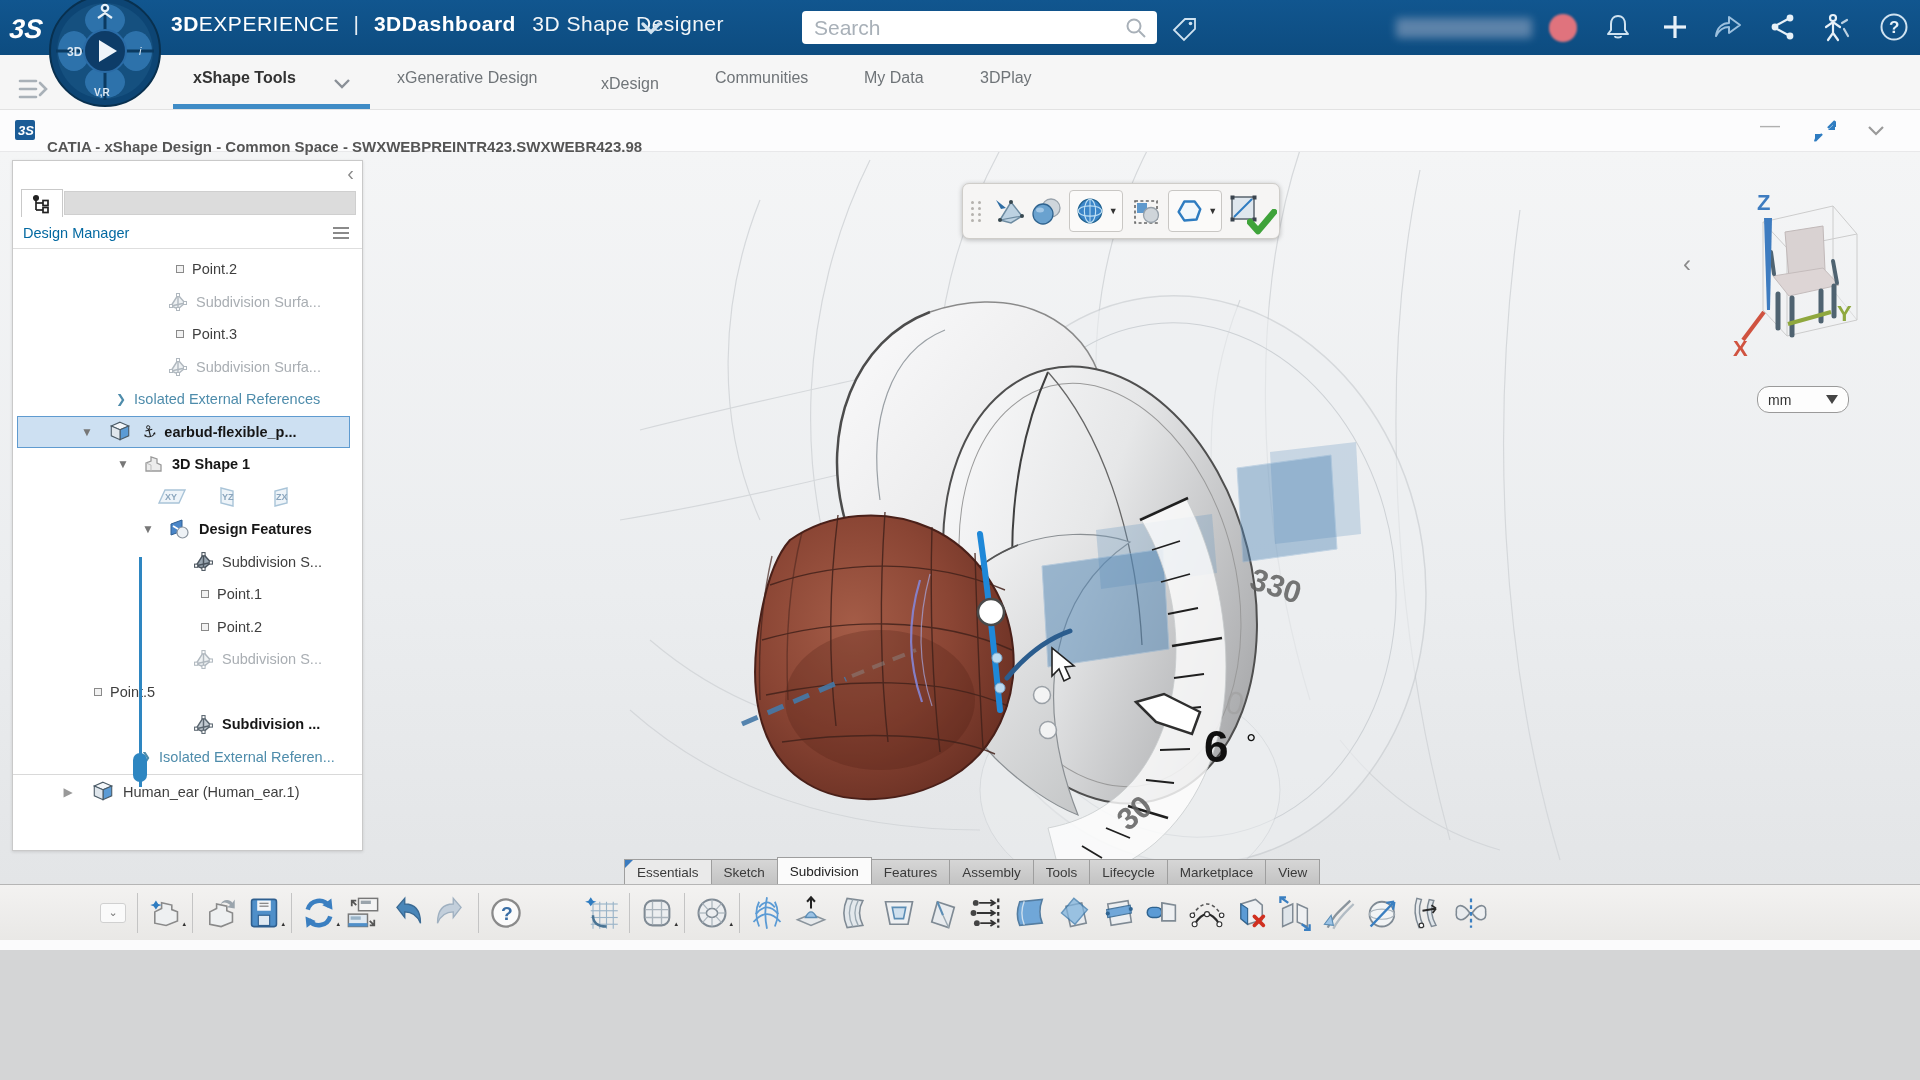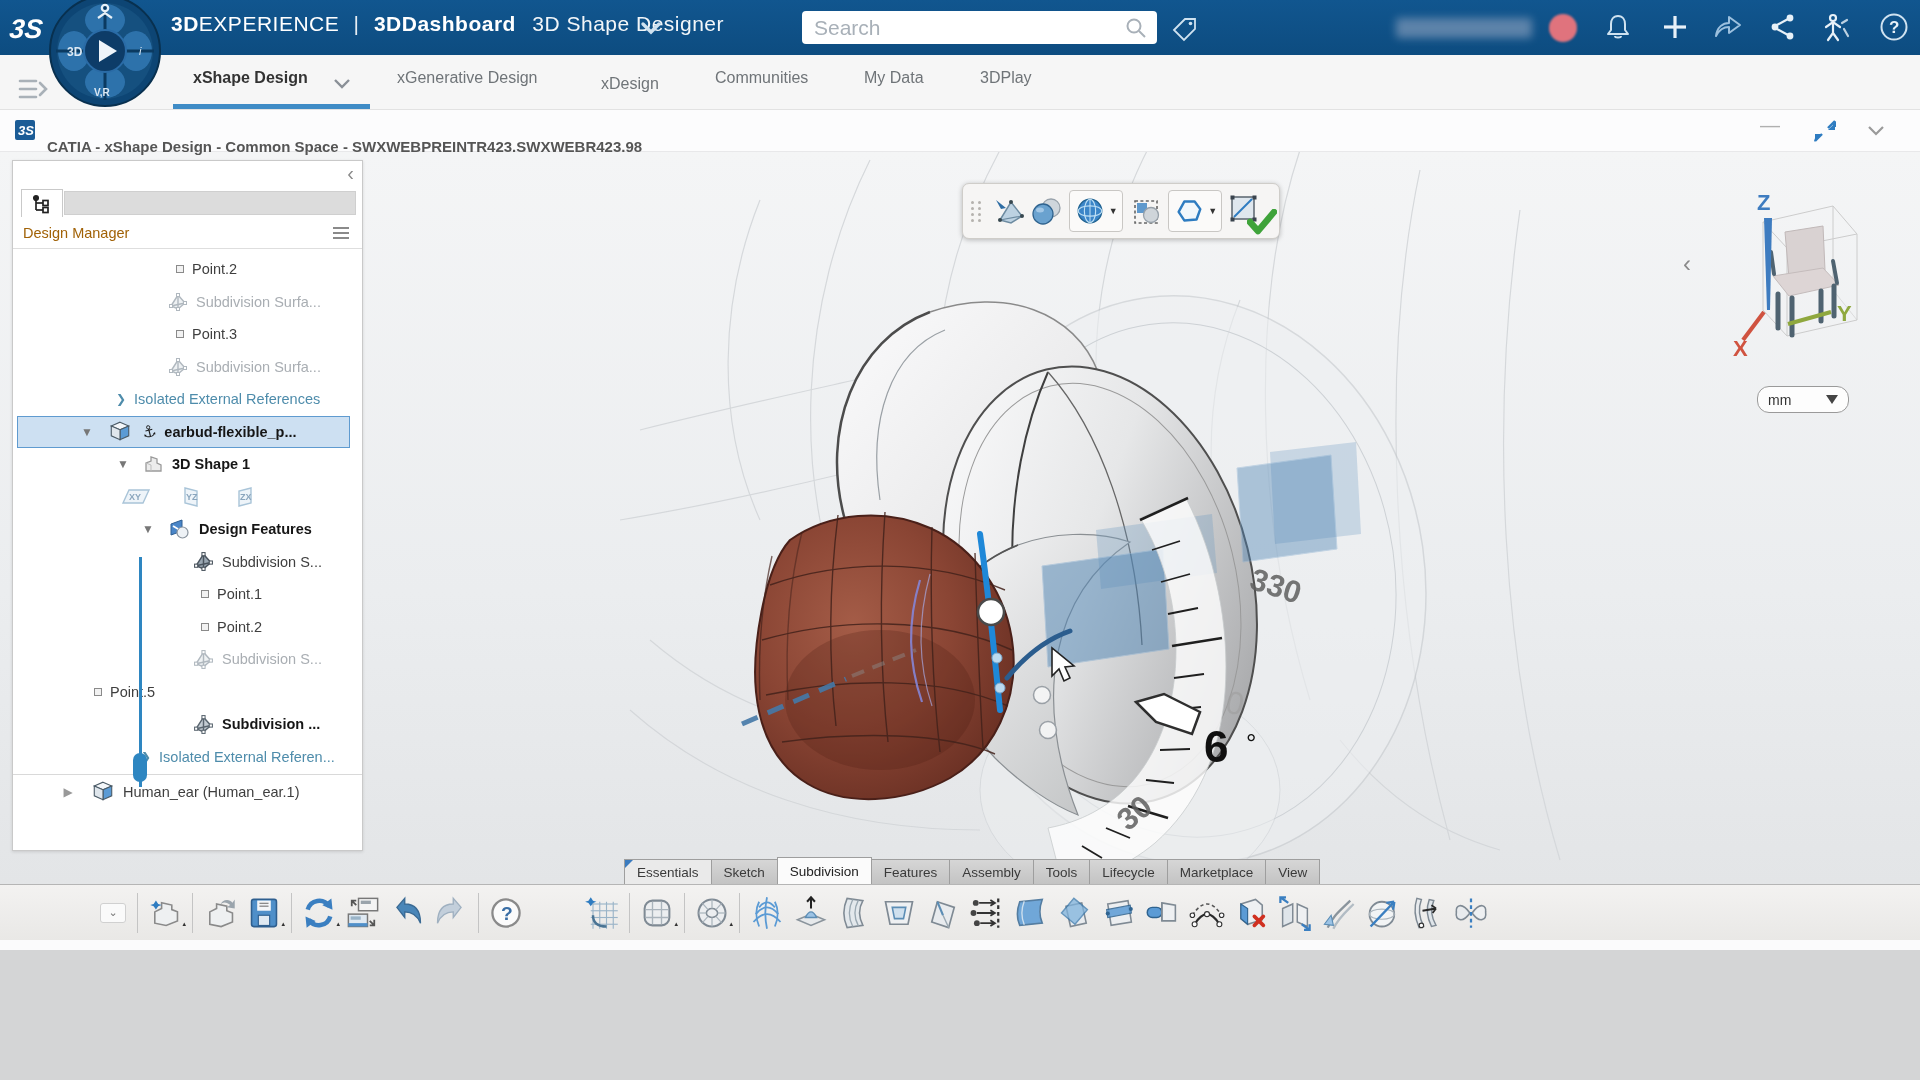--- a/index.html
+++ b/index.html
@@ -32,21 +32,21 @@
   .catiatitle{left:47px;top:28px;font-size:15px;color:#555;font-weight:bold;white-space:nowrap;}
   .winctl{position:absolute;top:8px;color:#9a9a9a;font-size:20px;}
 
   
   .panel{left:12px;top:160px;width:351px;height:691px;background:#fff;border:1px solid #c9c9c9;z-index:20;box-shadow:0 1px 3px rgba(0,0,0,.12);}
   .panel-collapse{position:absolute;right:8px;top:2px;color:#8a8a8a;font-size:20px;line-height:20px;}
   .ptabstrip{position:absolute;left:0;top:26px;width:100%;height:30px;background:#fff;}
   .ptab{position:absolute;left:8px;top:2px;width:42px;height:28px;border:1px solid #c9c9c9;border-bottom:none;background:#fff;display:flex;align-items:center;justify-content:center;}
   .ptabrest{position:absolute;left:51px;top:4px;right:6px;height:24px;background:#dcdcdc;border:1px solid #cfcfcf;}
   .phead{position:absolute;left:0;top:58px;width:100%;height:30px;border-bottom:1px solid #dedede;}
-  .phead .t{position:absolute;left:10px;top:6px;font-size:14.5px;color:#a16207;}
+  .phead .t{position:absolute;left:10px;top:6px;font-size:14.5px;color:#0369a1;}
   .phead .m{position:absolute;right:12px;top:7px;}
   .tree{position:absolute;left:0;top:92px;width:100%;}
   .trow{position:relative;height:32.5px;display:flex;align-items:center;font-size:14.5px;color:#3f3f3f;white-space:nowrap;}
   .trow .lbl{margin-left:8px;}
   .dim{color:#a9aeb3;}
   .link{color:#4e8cab;}
   .bold{font-weight:bold;color:#161616;}
   .underl{}
   .selrow{background:#cde0f2;border:1.5px solid #5f9bd0;margin:0 12px 0 4px;}
   .arrow{color:#777;font-size:12px;width:14px;text-align:center;}
@@ -325,21 +325,21 @@
 
   <div class="abs navrow"></div>
   <svg class="abs" style="left:16px;top:75px;z-index:41" width="34" height="28" viewBox="0 0 34 28">
     <g stroke="#a9b1b8" stroke-width="2.6" stroke-linecap="round">
       <line x1="4" y1="6" x2="20" y2="6"></line>
         <line x1="4" y1="14" x2="20" y2="14"></line>
         <line x1="4" y1="22" x2="20" y2="22"></line>
       <path d="M 24 8 L 30 14 L 24 20" fill="none"></path>
     </g>
   </svg>
-  <div class="abs navtab active" style="left:193px;z-index:41;top:69px"><span>xShape Design</span></div>
+  <div class="abs navtab active" style="left:193px;z-index:41;top:69px"><span>xShape Tools</span></div>
   <svg class="abs" style="left:333px;top:78px;z-index:41" width="18" height="12" viewBox="0 0 18 12">
       <path d="M 2 2 L 9 9 L 16 2" stroke="#8a9097" stroke-width="2.4" fill="none"></path>
     </svg>
   <div class="abs nav-underline"></div>
   <div class="abs navtab" style="left:397px;top:69px;z-index:41"><span>xGenerative Design</span></div>
   <div class="abs navtab" style="left:601px;top:75px;z-index:41"><span>xDesign</span></div>
   <div class="abs navtab" style="left:715px;top:69px;z-index:41"><span>Communities</span></div>
   <div class="abs navtab" style="left:864px;top:69px;z-index:41"><span>My Data</span></div>
   <div class="abs navtab" style="left:980px;top:69px;z-index:41"><span>3DPlay</span></div>
 
@@ -460,21 +460,21 @@
 
       <div class="trow" style="padding-left:103px;">
         <span class="arrow">▼</span>
         <svg style="margin-left:12px;" width="22" height="22" viewBox="0 0 22 22">
           <polygon points="4,18 4,10 9,8 9,4 15,6 15,10 19,12 19,18" fill="#ececec" stroke="#9a9a9a" stroke-width="1.3"></polygon>
           <polyline points="4,10 9,12 9,18" fill="none" stroke="#bdbdbd" stroke-width="1"></polyline>
         </svg>
         <span class="lbl bold">3D Shape 1</span>
       </div>
 
-      <div class="trow" style="gap:28px;justify-content:center;">
+      <div class="trow" style="padding-left:143px;gap:28px;">
         <svg width="32" height="22" viewBox="0 0 32 22">
           <polygon points="3,17 9,4 29,4 23,17" fill="#eef4f9" stroke="#a9c4d8" stroke-width="1.4"></polygon>
           <text x="9" y="14" font-size="9" fill="#8aa5bd" font-weight="bold">XY</text>
         </svg>
         <svg width="24" height="24" viewBox="0 0 24 24">
           <polygon points="5,3 17,6 17,21 5,18" fill="#eef4f9" stroke="#a9c4d8" stroke-width="1.4"></polygon>
           <text x="6" y="15" font-size="9" fill="#8aa5bd" font-weight="bold">YZ</text>
         </svg>
         <svg width="24" height="24" viewBox="0 0 24 24">
           <polygon points="19,3 7,6 7,21 19,18" fill="#eef4f9" stroke="#a9c4d8" stroke-width="1.4"></polygon>

